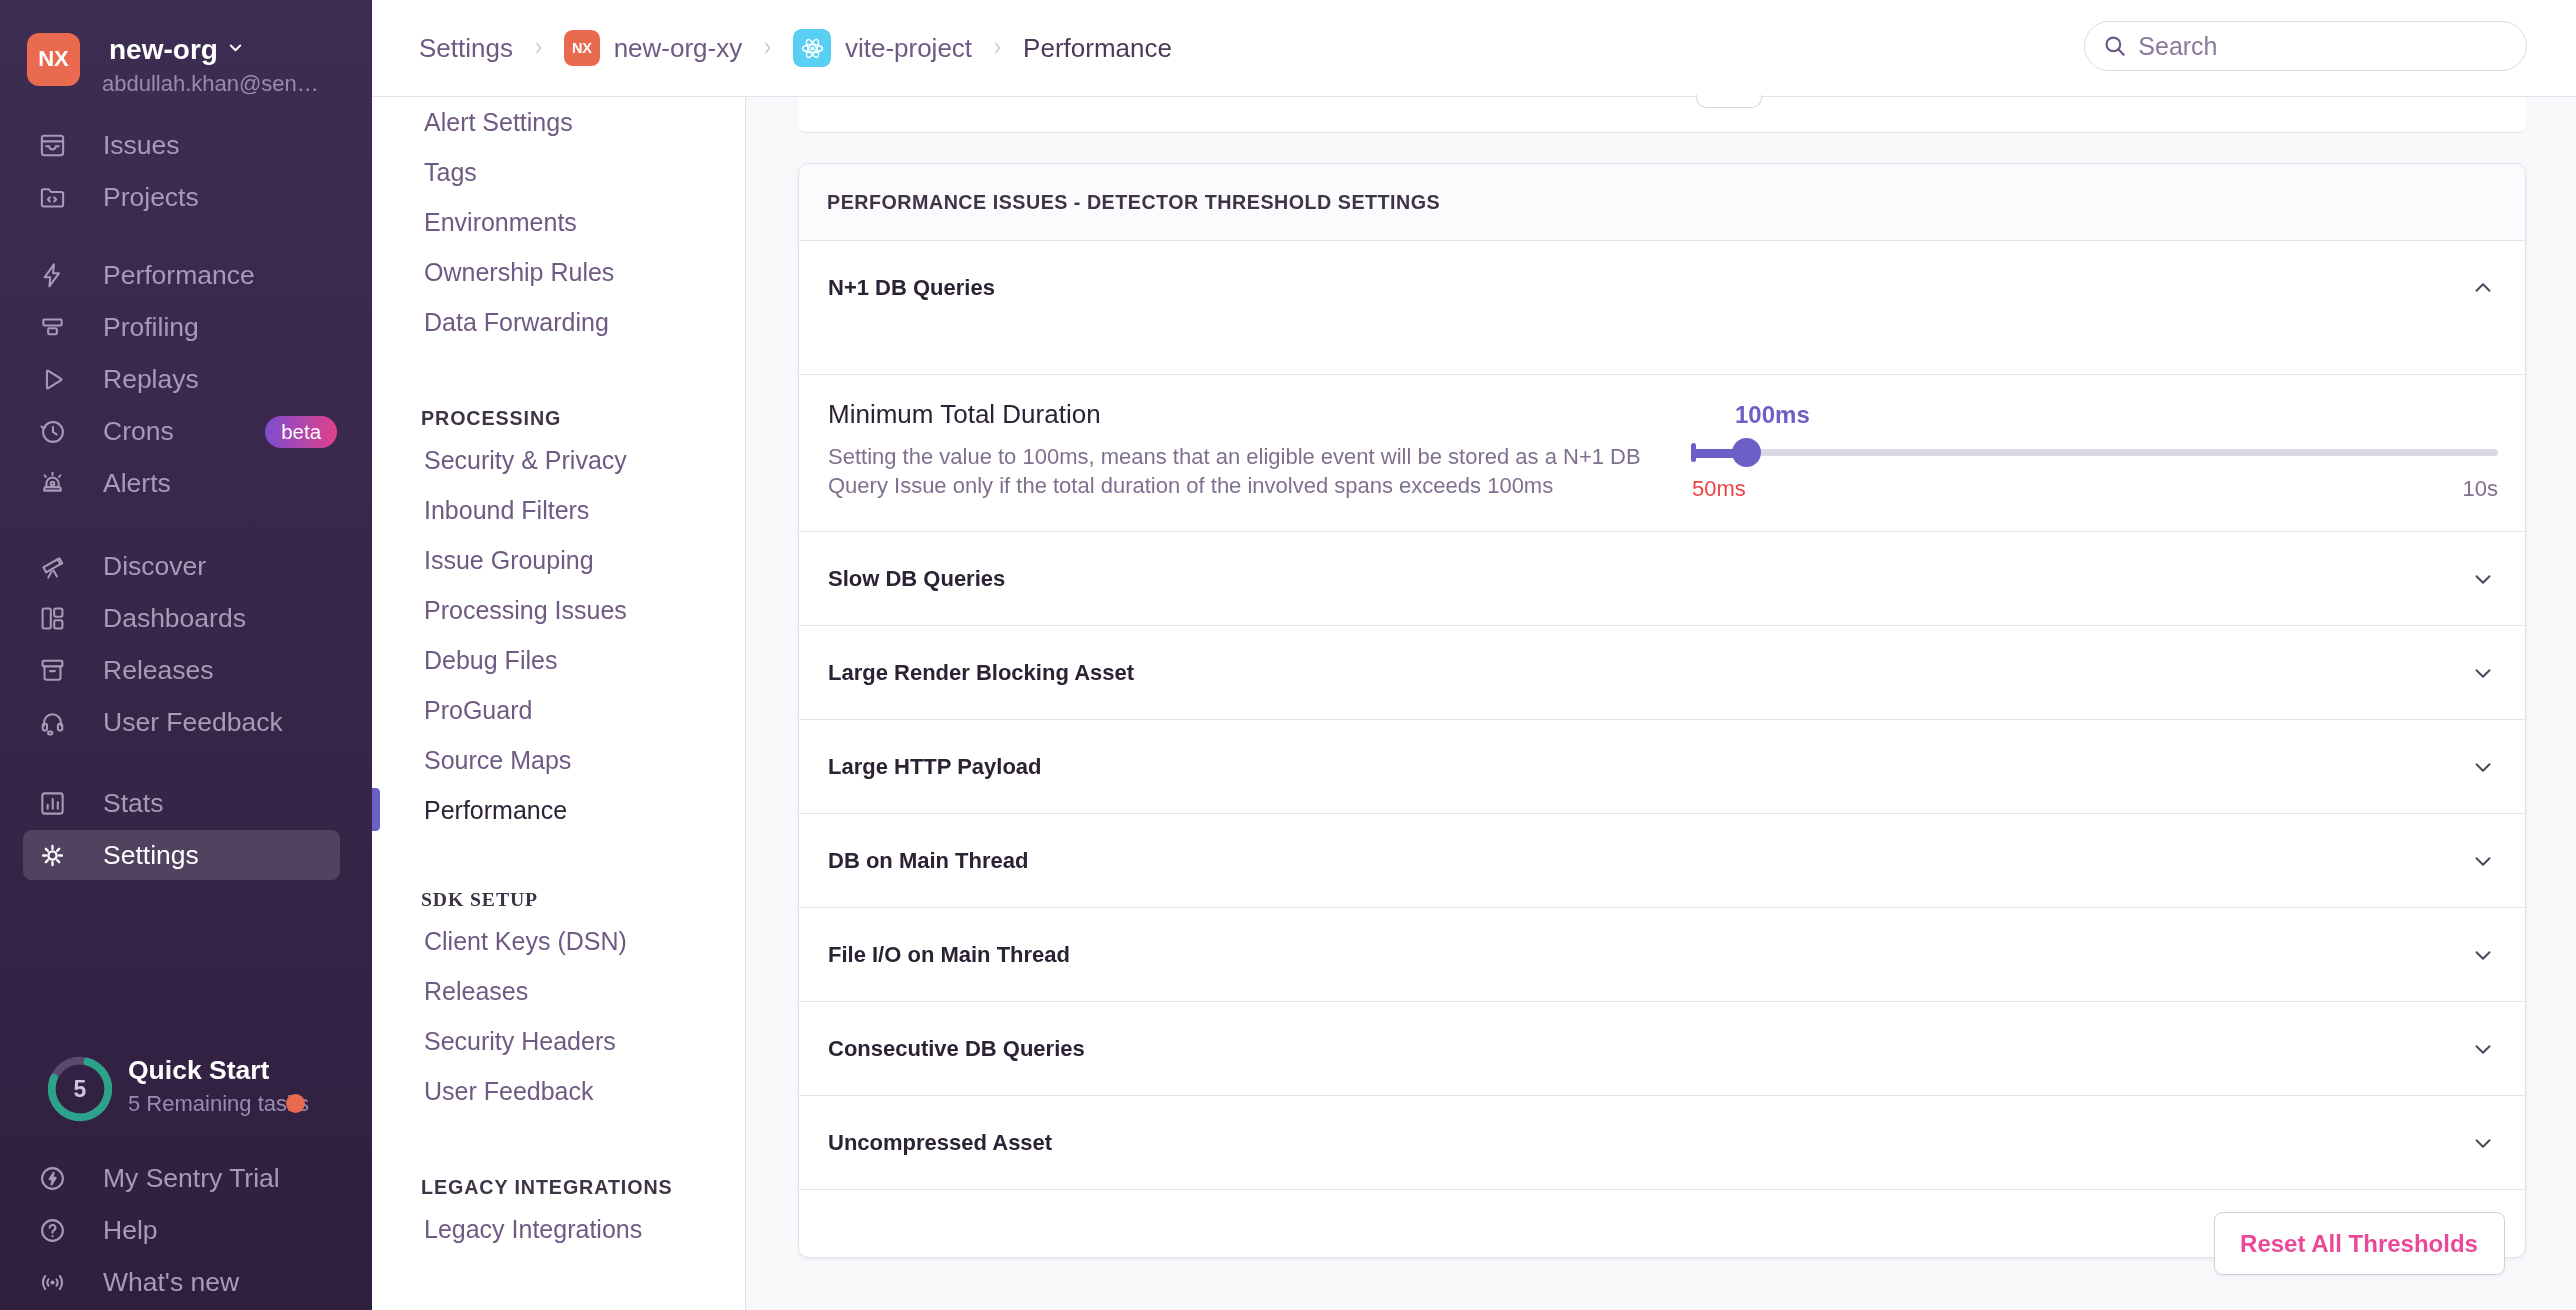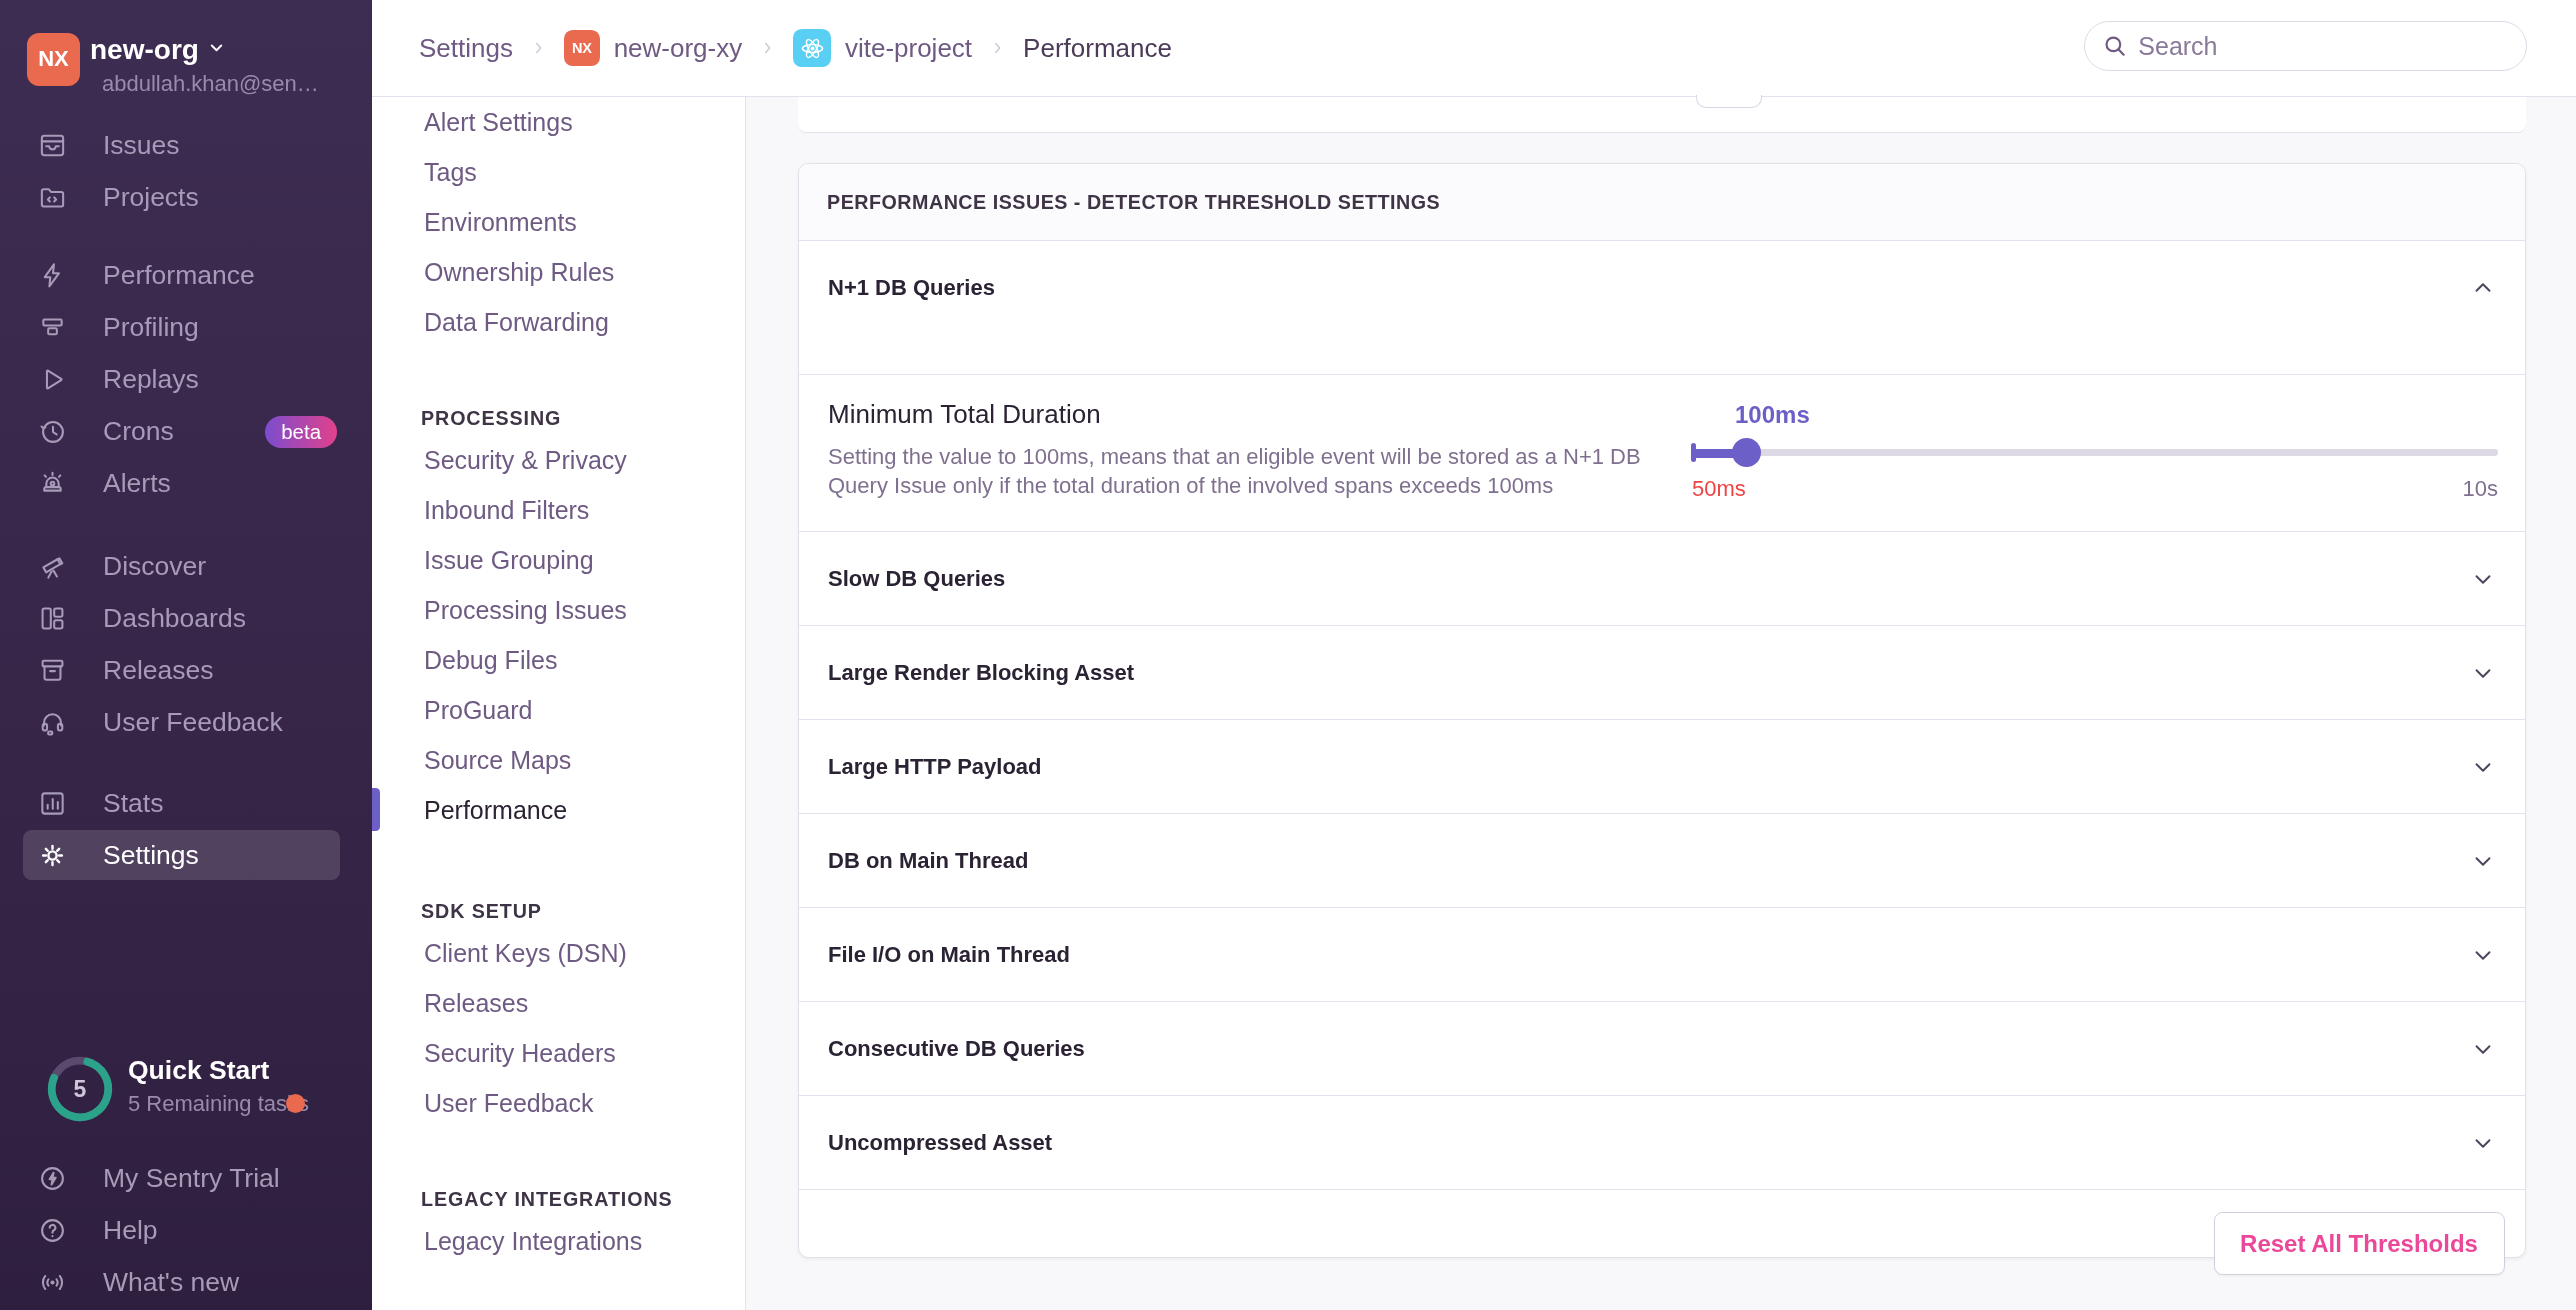--- a/index.html
+++ b/index.html
@@ -4,21 +4,21 @@
 <style>
   * { box-sizing: border-box; margin: 0; padding: 0; }
   html,body { width:2576px; height:1310px; font-family:"Liberation Sans", sans-serif; background:#F8F8FA; overflow:hidden; }
 
   
   #sidebar { position:absolute; left:0; top:0; width:372px; height:1310px;
     background:linear-gradient(180deg,#3D2D52 0%,#372648 52%,#2F1F3F 100%); color:#A79BB8; }
   .org { position:absolute; left:27px; top:32.5px; width:325px; height:56px; cursor:pointer; }
   .org-avatar { position:absolute; left:0; top:0; width:53px; height:53px; border-radius:12px;
     background:#E96A4E; color:#fff; font-weight:bold; font-size:22px; display:flex; align-items:center; justify-content:center; }
-  .org-name { position:absolute; left:63px; top:1.7px; font-size:28px; font-weight:bold; color:#FFFFFF; white-space:nowrap; }
+  .org-name { position:absolute; left:82px; top:1.7px; font-size:28px; font-weight:bold; color:#FFFFFF; white-space:nowrap; }
   .org-name svg { vertical-align:2.6px; margin-left:8.6px; }
   .org-email { position:absolute; left:75px; top:38px; font-size:22px; color:#9A8BAD; white-space:nowrap; }
 
   #main-nav { position:absolute; left:0; top:119px; width:372px; }
   .nav-item { position:relative; height:52px; display:flex; align-items:center; cursor:pointer; color:#A79BB8;text-decoration:underline; }
   .nav-item .ic { position:absolute; left:38px; width:29px; height:29px; }
   .nav-item .lbl { position:absolute; left:103px; font-size:26.5px; white-space:nowrap; }
   .nav-gap-sm { height:26.5px; } .nav-gap-md { height:31px; } .nav-gap-lg { height:29px; }
   .nav-item.active { color:#FFFFFF; }
   .nav-item.active .pill { position:absolute; left:23px; right:32.5px; top:0.9px; height:50px;
@@ -53,21 +53,21 @@
   .search-box input::placeholder { color:#8A7A99; }
 
   
   #settings-nav { position:absolute; left:372px; top:97px; width:374px; height:1214px; background:#fff; border-right:0.9px solid #E6E0EC; }
   .snav-item { position:relative; height:50px; display:flex; align-items:center; padding-left:52px;
     font-size:25px; color:#6E5A82; cursor:pointer; white-space:nowrap; }
   .snav-item.active { color:#2B2233; }
   .snav-item.active .bar { position:absolute; left:0; top:3.4px; width:7.7px; height:43px; background:#6C5FC7; border-radius:0 4.3px 4.3px 0; }
   .snav-header { height:34px; display:flex; align-items:center; padding-left:49px; font-size:19.7px; font-weight:bold;
     letter-spacing:0.9px; color:#3E3446; }
-  .mt40 { margin-top:54px; } .mt55 { margin-top:59px; }
+  .mt40 { margin-top:54px; } .mt55 { margin-top:47px;font-family:Liberation Serif, serif; }
 
   
   #content { position:absolute; left:746px; top:97px; width:1830px; height:1214px; background:#F8F8FA; }
   .partial-card { position:absolute; left:52px; top:0; width:1728px; height:36px; background:#fff;
     border-bottom:0.9px solid #E6E0EC; border-radius:0 0 8.6px 8.6px; }
   .partial-pill { position:absolute; left:898px; top:-1.7px; width:66px; height:13px; background:#fff;
     border:1.7px solid #DCD6E4; border-top:none; border-radius:0 0 10.3px 10.3px; }
 
   .panel { position:absolute; left:52px; top:66px; width:1728px; height:1095px; background:#fff;
     border:0.9px solid #E3DEE9; border-radius:10.3px; box-shadow:0 1.7px 3.4px rgba(60,40,80,0.05); }

